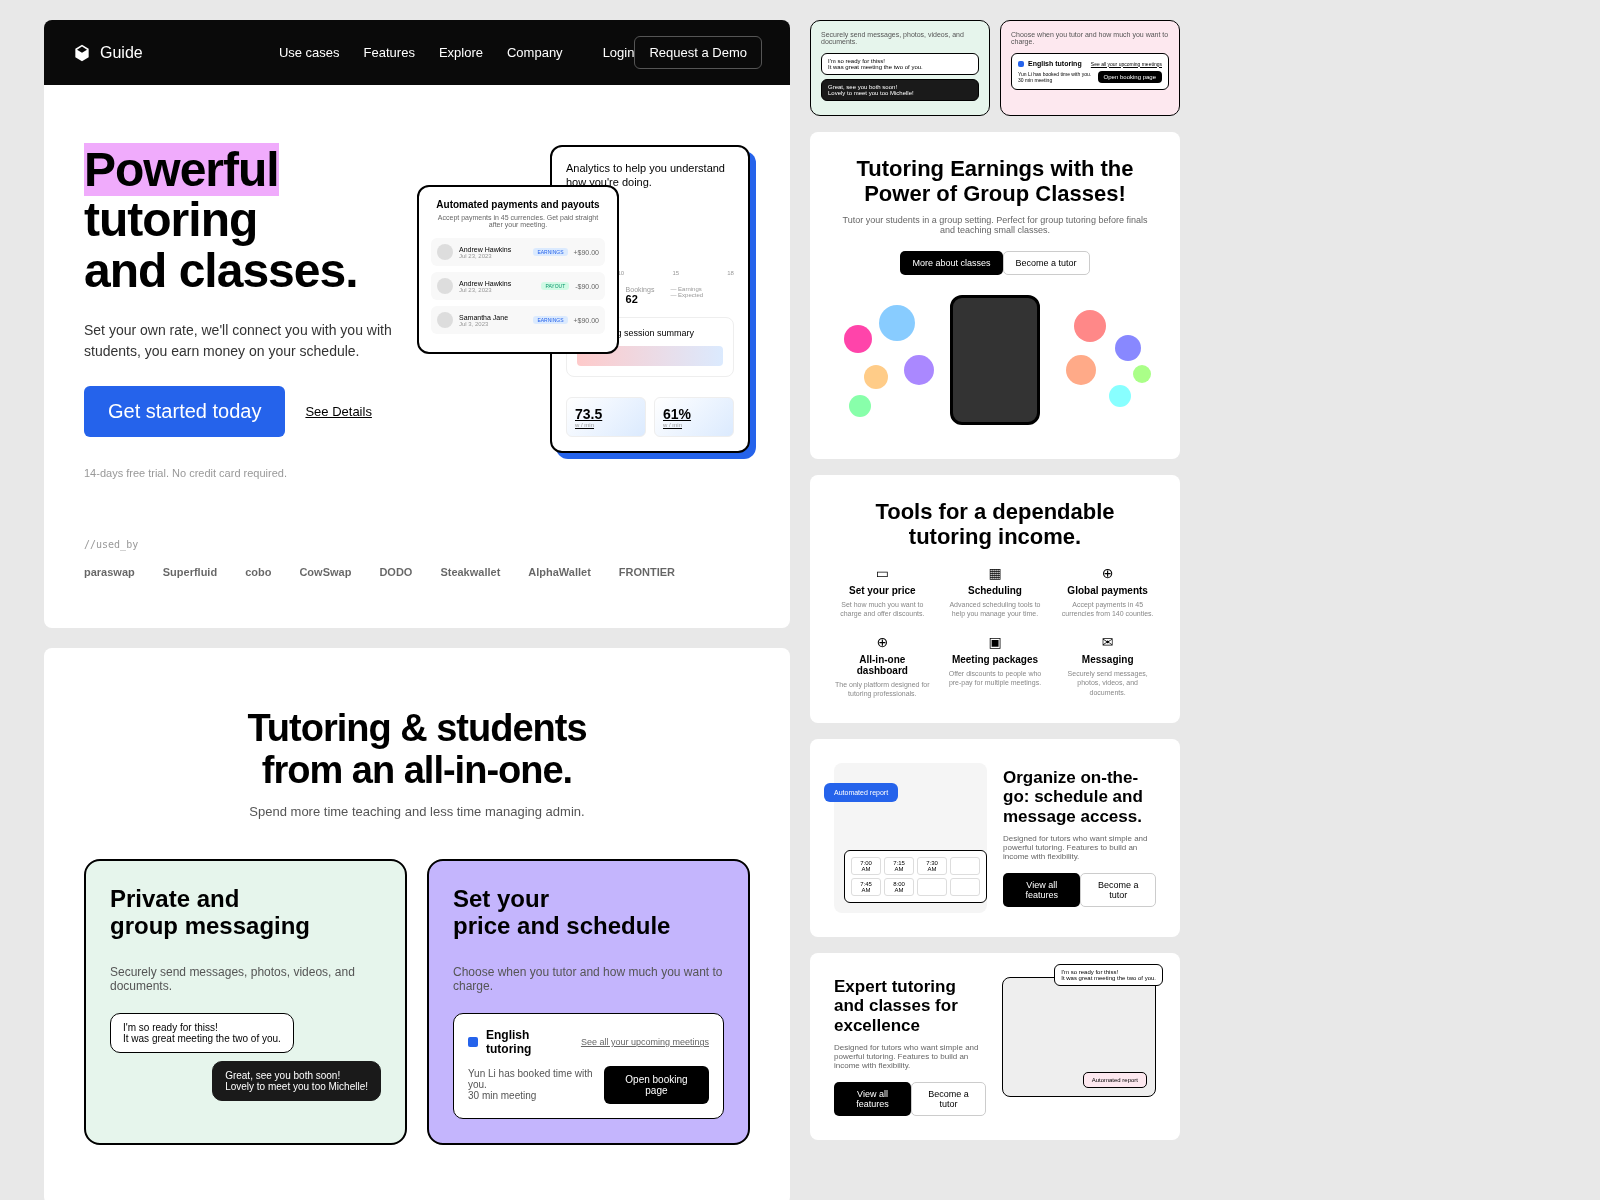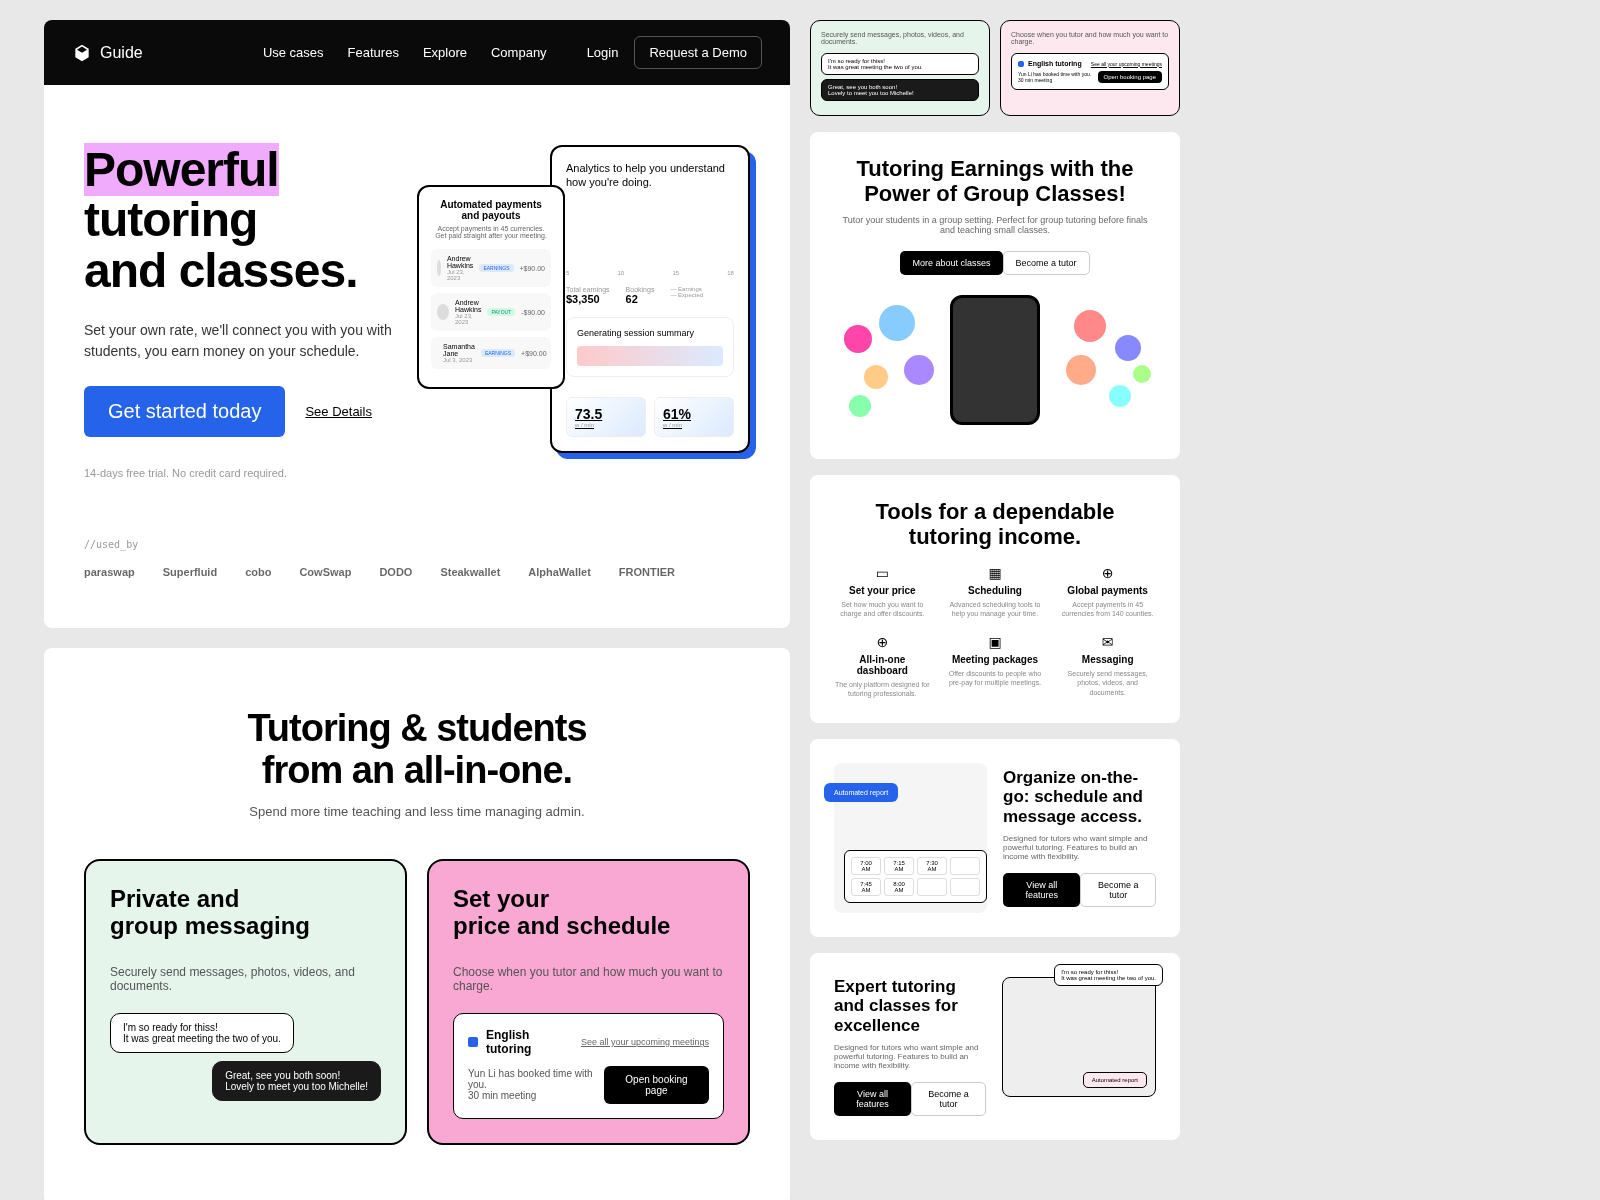--- a/index.html
+++ b/index.html
@@ -6,40 +6,40 @@
 body { font-family: -apple-system, BlinkMacSystemFont, 'Segoe UI', sans-serif; background: #e8e8e8; padding: 20px; display: flex; gap: 20px; }
 .col-left { width: 770px; padding-left: 24px; }
 .col-right { width: 370px; }
 
 
 .header { background: #0a0a0a; padding: 16px 28px; display: flex; align-items: center; border-radius: 8px 8px 0 0; }
 .logo { display: flex; align-items: center; gap: 8px; color: #fff; font-size: 16px; font-weight: 500; }
 .logo-icon { width: 20px; height: 20px; }
 .nav { display: flex; gap: 24px; margin-left: auto; margin-right: 40px; }
 .nav a { color: #fff; text-decoration: none; font-size: 13px; }
-.header-right { display: flex; align-items: center; gap: 16px; }
+.header-right { display: flex; align-items: center; }
 .header-right a { color: #fff; text-decoration: none; font-size: 13px; }
 .demo-btn { border: 1px solid #555; padding: 8px 14px; border-radius: 6px; color: #fff; font-size: 13px; }
 
 
 .hero { background: #fff; padding: 60px 40px 50px; border-radius: 0 0 8px 8px; }
 .hero-content { display: flex; gap: 40px; }
 .hero-text { flex: 1; }
 .hero-title { font-size: 48px; font-weight: 800; line-height: 1.05; letter-spacing: -1px; margin-bottom: 24px; }
 .hero-title .highlight { background: #f0abfc; }
 .hero-desc { font-size: 14px; color: #333; line-height: 1.5; margin-bottom: 24px; }
 .hero-actions { display: flex; align-items: center; gap: 20px; margin-bottom: 30px; }
 .cta-btn { background: #2563eb; color: #fff; border: none; padding: 14px 24px; border-radius: 6px; font-size: 20px; font-weight: 500; cursor: pointer; }
 .see-details { color: #000; font-size: 13px; text-decoration: underline; }
 .hero-note { font-size: 11px; color: #999; }
 
 
 .hero-visuals { flex: 1; position: relative; height: 320px; }
 .card { background: #fff; border: 2px solid #000; border-radius: 12px; position: absolute; }
-.payments-card { width: 148px; left: -20px; top: 40px; padding: 12px; z-index: 2; }
+.payments-card { width: 202px; left: -20px; top: 40px; padding: 12px; z-index: 2; }
 .payments-card h4 { font-size: 10px; font-weight: 600; text-align: center; margin-bottom: 4px; }
 .payments-card p { font-size: 7px; color: #666; text-align: center; margin-bottom: 10px; }
 .payment-row { background: #f8f8f8; border-radius: 6px; padding: 6px; display: flex; align-items: center; gap: 6px; margin-bottom: 6px; }
 .avatar-sm { width: 16px; height: 16px; border-radius: 50%; background: #ddd; }
 .payment-info { flex: 1; }
 .payment-name { font-size: 7px; font-weight: 500; }
 .payment-date { font-size: 6px; color: #999; }
 .badge { font-size: 5px; padding: 1px 4px; border-radius: 3px; }
 .badge-earnings { background: #dbeafe; color: #2563eb; }
 .badge-payout { background: #d1fae5; color: #059669; }
@@ -69,21 +69,21 @@
 .used-label { font-size: 10px; color: #999; font-family: monospace; margin-bottom: 16px; }
 .logos { display: flex; gap: 28px; align-items: center; opacity: 0.6; font-size: 11px; font-weight: 600; }
 
 
 .section2 { background: #fff; padding: 60px 40px; border-radius: 8px; margin-top: 20px; }
 .s2-title { font-size: 38px; font-weight: 800; text-align: center; line-height: 1.1; letter-spacing: -1px; margin-bottom: 12px; }
 .s2-sub { font-size: 13px; color: #555; text-align: center; margin-bottom: 40px; }
 .feature-cards { display: flex; gap: 20px; }
 .fcard { flex: 1; border: 2px solid #000; border-radius: 16px; padding: 24px; min-height: 240px; }
 .fcard-green { background: #e6f5ec; }
-.fcard-pink { background: #f9a8d4; }
+.fcard-pink { background: #c4b5fd; }
 .fcard h3 { font-size: 24px; font-weight: 700; line-height: 1.15; margin-bottom: 25px; }
 .fcard-desc { font-size: 12px; color: #555; margin-bottom: 20px; }
 .chat-bubble { background: #fff; border: 1px solid #000; border-radius: 10px; padding: 8px 12px; font-size: 10px; margin-bottom: 8px; width: fit-content; }
 .chat-bubble.dark { background: #1a1a1a; color: #fff; border-color: #1a1a1a; margin-left: auto; }
 .booking-box { background: #fff; border: 1px solid #000; border-radius: 10px; padding: 14px; }
 .booking-header { display: flex; align-items: center; gap: 8px; margin-bottom: 10px; }
 .sq { width: 10px; height: 10px; background: #2563eb; border-radius: 2px; }
 .booking-title { font-size: 12px; font-weight: 600; flex: 1; }
 .see-all { font-size: 9px; color: #666; text-decoration: underline; }
 .booking-body { display: flex; justify-content: space-between; align-items: center; }

